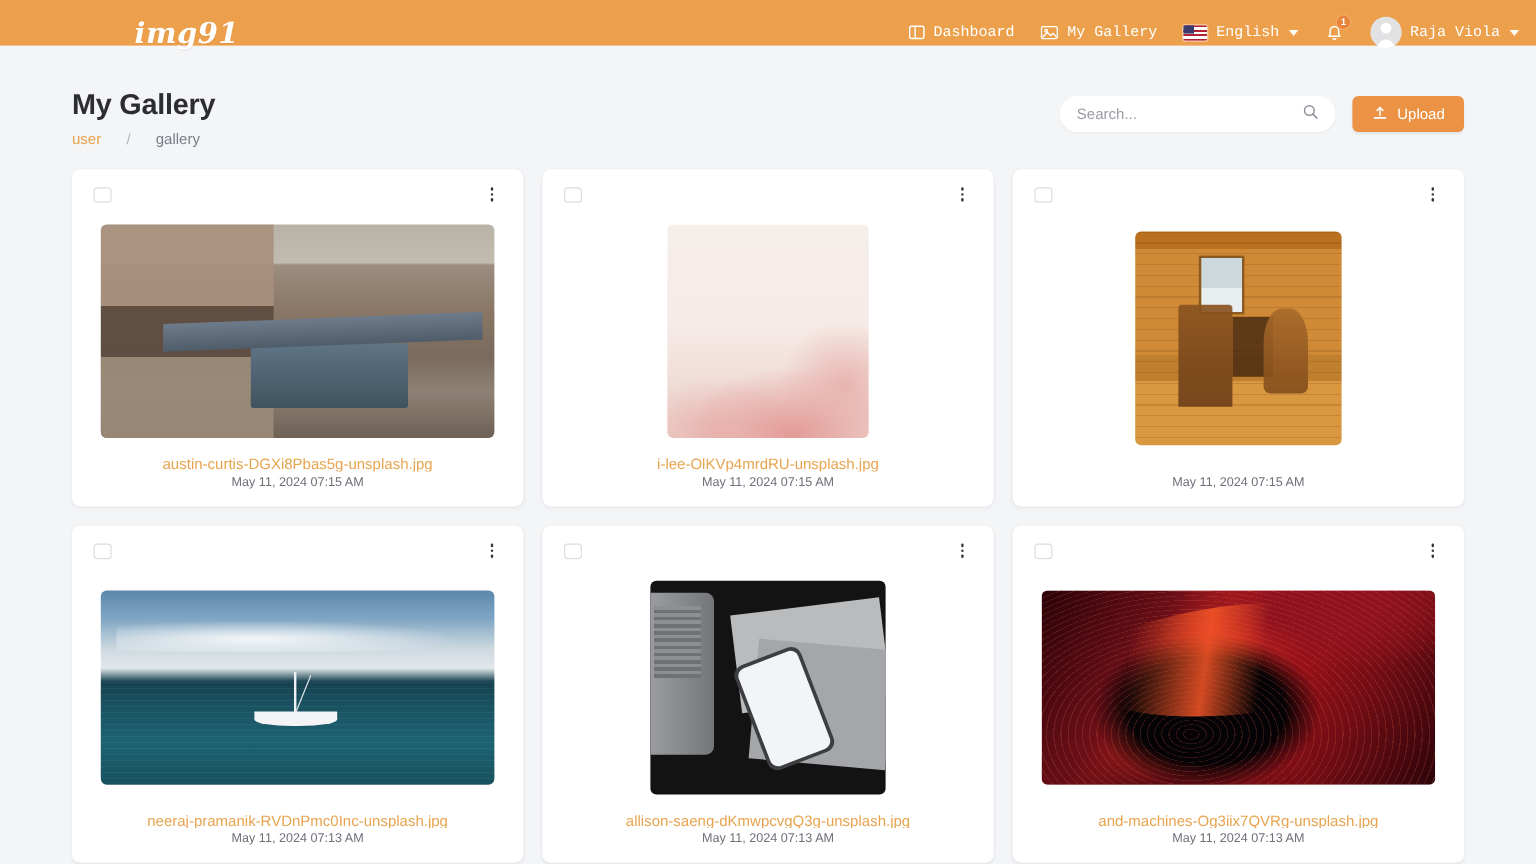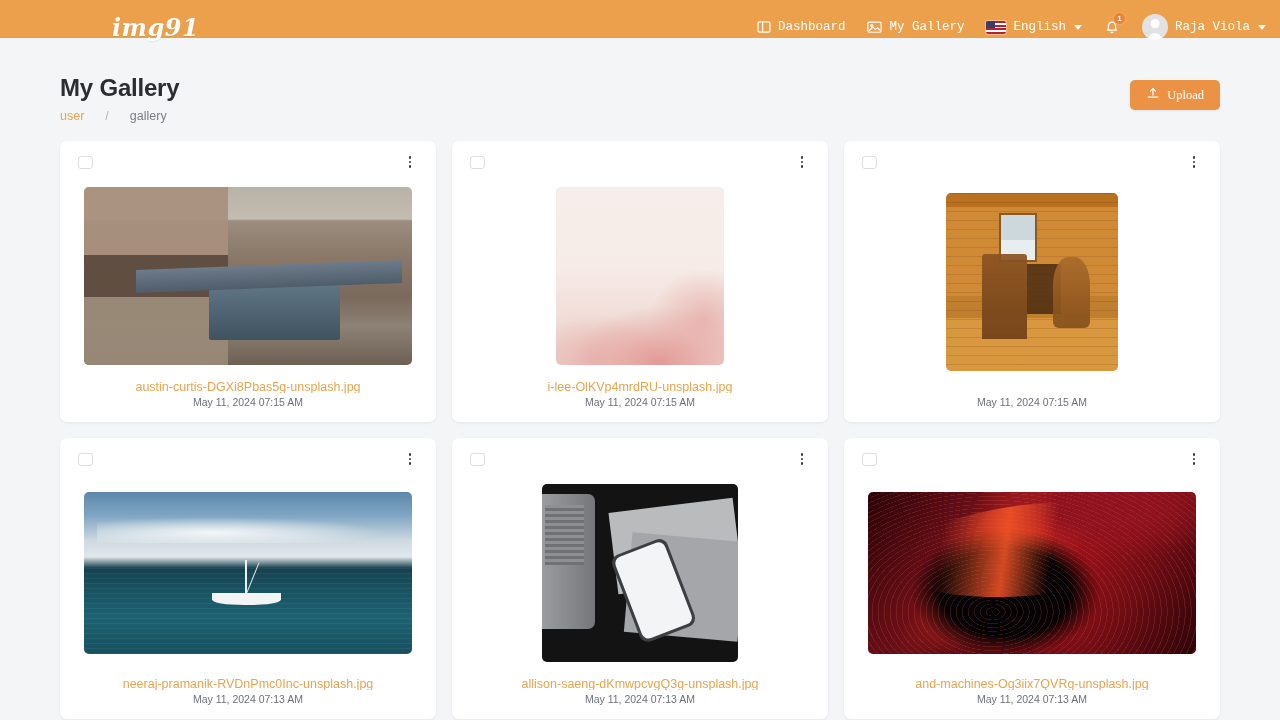--- a/index.html
+++ b/index.html
@@ -171,21 +171,21 @@
     background: transparent;
   }
   .search-input::placeholder { color: #9a9ca4; }
   .upload-btn {
     height: 30px;
     background: #eb9244;
     border: none;
     border-radius: 5px;
     color: #ffffff;
     font-size: 12.5px;
-    font-family: Liberation Serif, serif;
+    font-family: Liberation Sans, sans-serif;
     padding: 0 16px;
     display: flex;
     align-items: center;
     gap: 7px;
     cursor: pointer;
     box-shadow: 0 1px 2px rgba(16,24,40,.08);
   }
 
   
   .grid {
@@ -488,20 +488,29 @@
     <div>
       <div class="page-title">My Gallery</div>
       <div class="breadcrumb">
         <span class="crumb-link">user</span>
         <span class="crumb-sep">/</span>
         <span class="crumb-current">gallery</span>
       </div>
     </div>
 
     <div class="head-actions">
+      <div class="search-box">
+        <input class="search-input" type="text" placeholder="Search..." style="">
+        <span>
+          <svg width="14" height="14" viewBox="0 0 16 16" fill="none" stroke="#8f919a" stroke-width="1.4">
+            <circle cx="7" cy="7" r="4.6"></circle>
+            <line x1="10.4" y1="10.4" x2="14.2" y2="14.2" stroke-linecap="round"></line>
+          </svg>
+        </span>
+      </div>
 
       <button class="upload-btn">
         <span>
           <svg width="14" height="14" viewBox="0 0 16 16" fill="none" stroke="#ffffff" stroke-width="1.5" stroke-linecap="round" stroke-linejoin="round">
             <path d="M8 10.4 V3.2"></path>
             <path d="M5.2 5.8 L8 3 L10.8 5.8"></path>
             <path d="M2.6 12.8 H13.4"></path>
           </svg>
         </span>
         <span>Upload</span>

